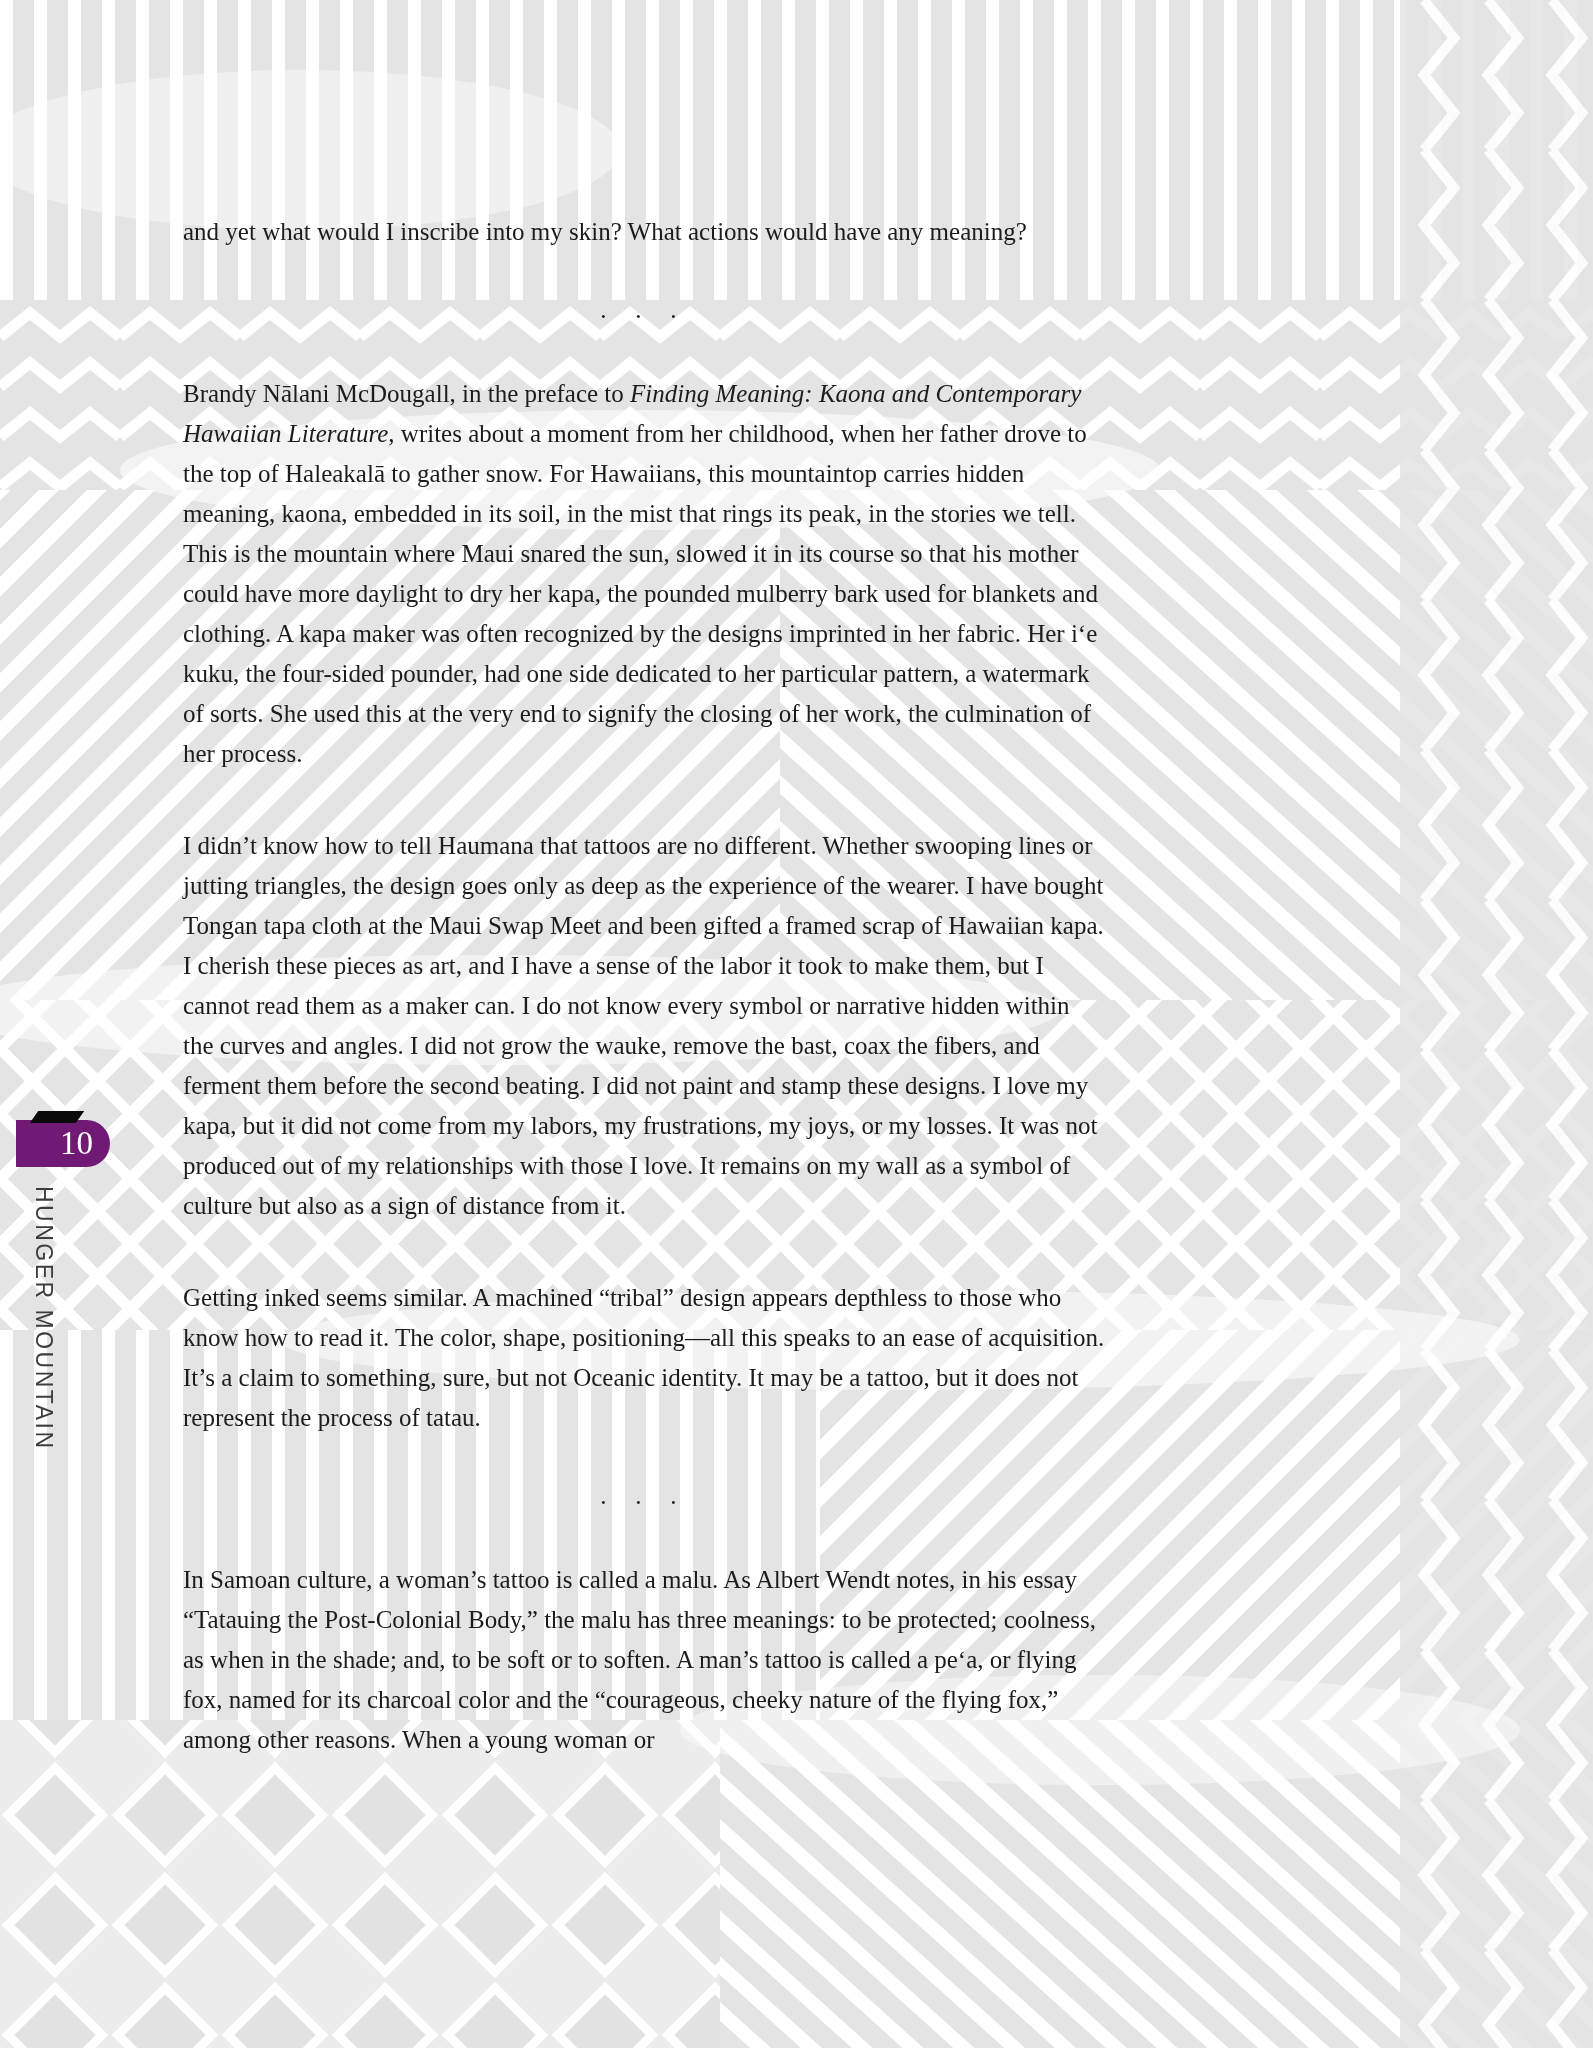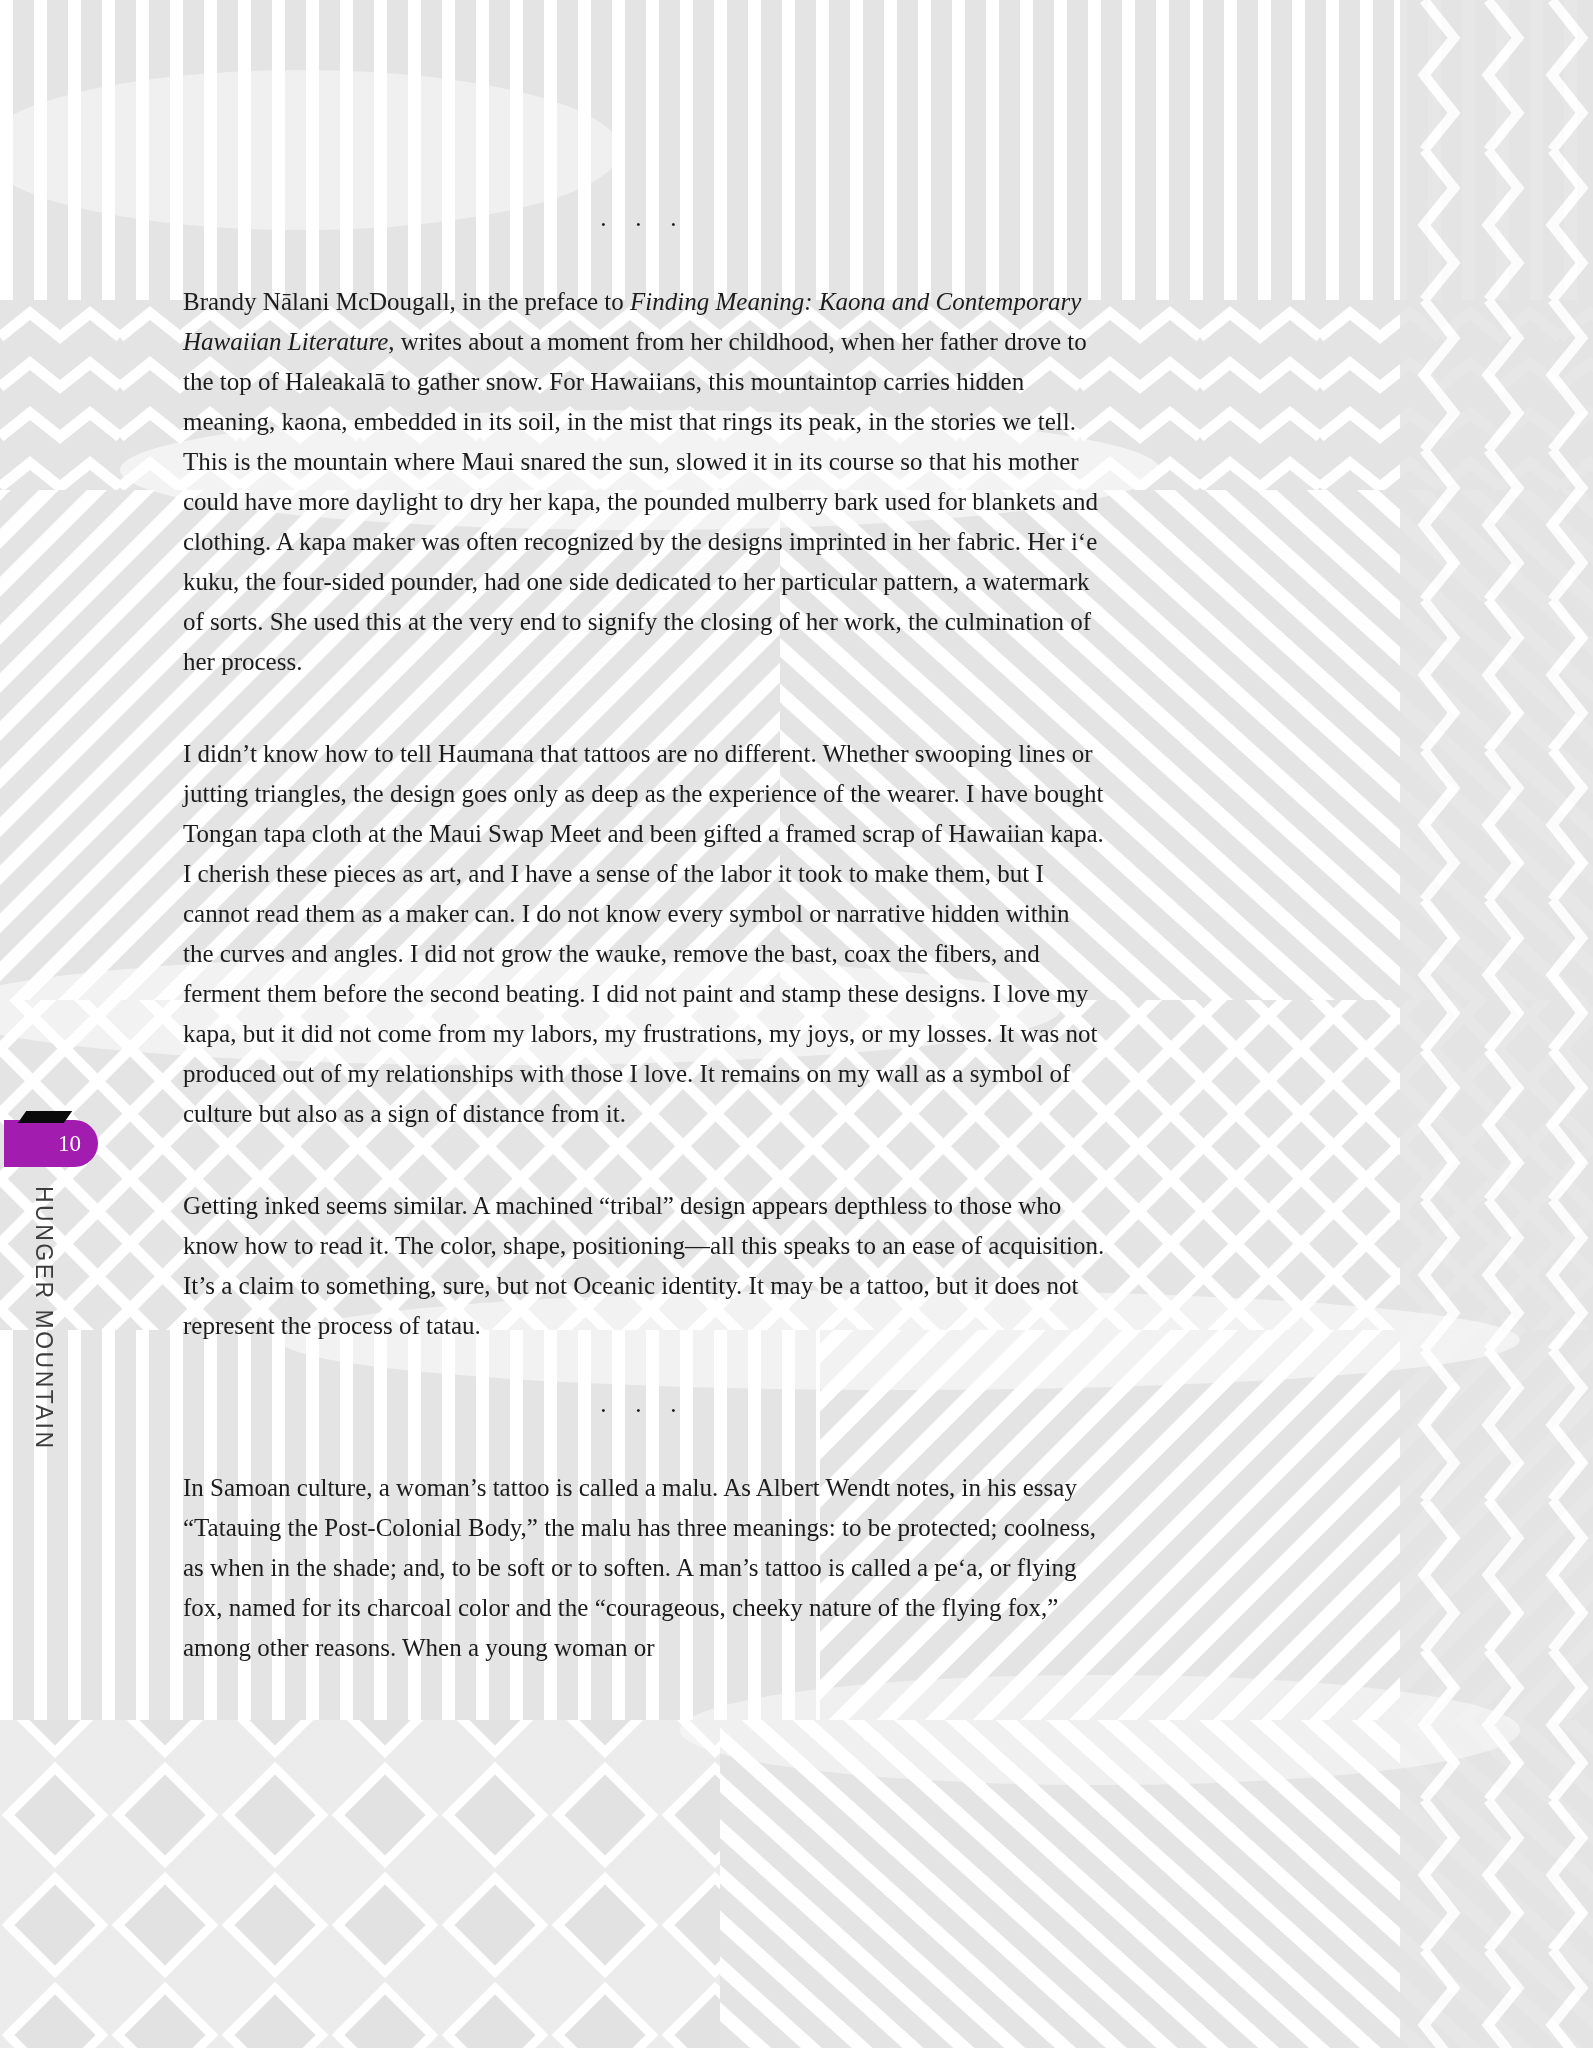--- a/index.html
+++ b/index.html
@@ -22,30 +22,30 @@
   .para{margin:0 0 52px 0;}
   .para em{font-style:italic;}
   .sep{
     margin:-14px 0 44px 0;
     text-align:center;
     letter-spacing:.45em;
     font-size:25px;
   }
   .page-tab{
     position:absolute;
-    left:4px;top:1120px;
+    left:16px;top:1120px;
     width:94px;height:47px;
-    background:#a21caf;
+    background:#701a75;
     border-radius:0 24px 24px 0;
     z-index:2;
     display:flex;align-items:center;justify-content:flex-end;
     padding-right:17px;box-sizing:border-box;
     color:#ffffff;
     font-family:"Liberation Serif", serif;
-    font-size:23px;
+    font-size:33px;
   }
   .page-tab::before{ 
     content:"";
     position:absolute;left:18px;top:-9px;
     width:46px;height:12px;
     background:#0a0a0a;
     transform:skewX(-35deg);
   }
   .journal-vertical{
     position:absolute;
@@ -115,20 +115,21 @@
     <ellipse cx="1100" cy="1730" rx="420" ry="55" fill="#ffffff" opacity="0.45"></ellipse>
   </svg>
 
   <div class="page-tab">
     <span>10</span>
   </div>
 
   <div class="journal-vertical">HUNGER MOUNTAIN</div>
 
   <div class="text-column">
+      <p class="para"><span>and yet what would I inscribe into my skin? What actions would have any meaning?</span></p>
       <div class="sep">. . .</div>
       <p class="para"><span>Brandy Nālani McDougall, in the preface to </span><em>Finding Meaning: Kaona and Contemporary Hawaiian Literature</em><span>, writes about a moment from her childhood, when her father drove to the top of Haleakalā to gather snow. For Hawaiians, this mountaintop carries hidden meaning, kaona, embedded in its soil, in the mist that rings its peak, in the stories we tell. This is the mountain where Maui snared the sun, slowed it in its course so that his mother could have more daylight to dry her kapa, the pounded mulberry bark used for blankets and clothing. A kapa maker was often recognized by the designs imprinted in her fabric. Her i‘e kuku, the four-sided pounder, had one side dedicated to her particular pattern, a watermark of sorts. She used this at the very end to signify the closing of her work, the culmination of her process.</span></p>
       <p class="para"><span>I didn’t know how to tell Haumana that tattoos are no different. Whether swooping lines or jutting triangles, the design goes only as deep as the experience of the wearer. I have bought Tongan tapa cloth at the Maui Swap Meet and been gifted a framed scrap of Hawaiian kapa. I cherish these pieces as art, and I have a sense of the labor it took to make them, but I cannot read them as a maker can. I do not know every symbol or narrative hidden within the curves and angles. I did not grow the wauke, remove the bast, coax the fibers, and ferment them before the second beating. I did not paint and stamp these designs. I love my kapa, but it did not come from my labors, my frustrations, my joys, or my losses. It was not produced out of my relationships with those I love. It remains on my wall as a symbol of culture but also as a sign of distance from it.</span></p>
       <p class="para"><span>Getting inked seems similar. A machined “tribal” design appears depthless to those who know how to read it. The color, shape, positioning—all this speaks to an ease of acquisition. It’s a claim to something, sure, but not Oceanic identity. It may be a tattoo, but it does not represent the process of tatau.</span></p>
       <div class="sep">. . .</div>
       <p class="para"><span>In Samoan culture, a woman’s tattoo is called a malu. As Albert Wendt notes, in his essay “Tatauing the Post-Colonial Body,” the malu has three meanings: to be protected; coolness, as when in the shade; and, to be soft or to soften. A man’s tattoo is called a pe‘a, or flying fox, named for its charcoal color and the “courageous, cheeky nature of the flying fox,” among other reasons. When a young woman or</span></p>
     </div>
 
 </div>
 

